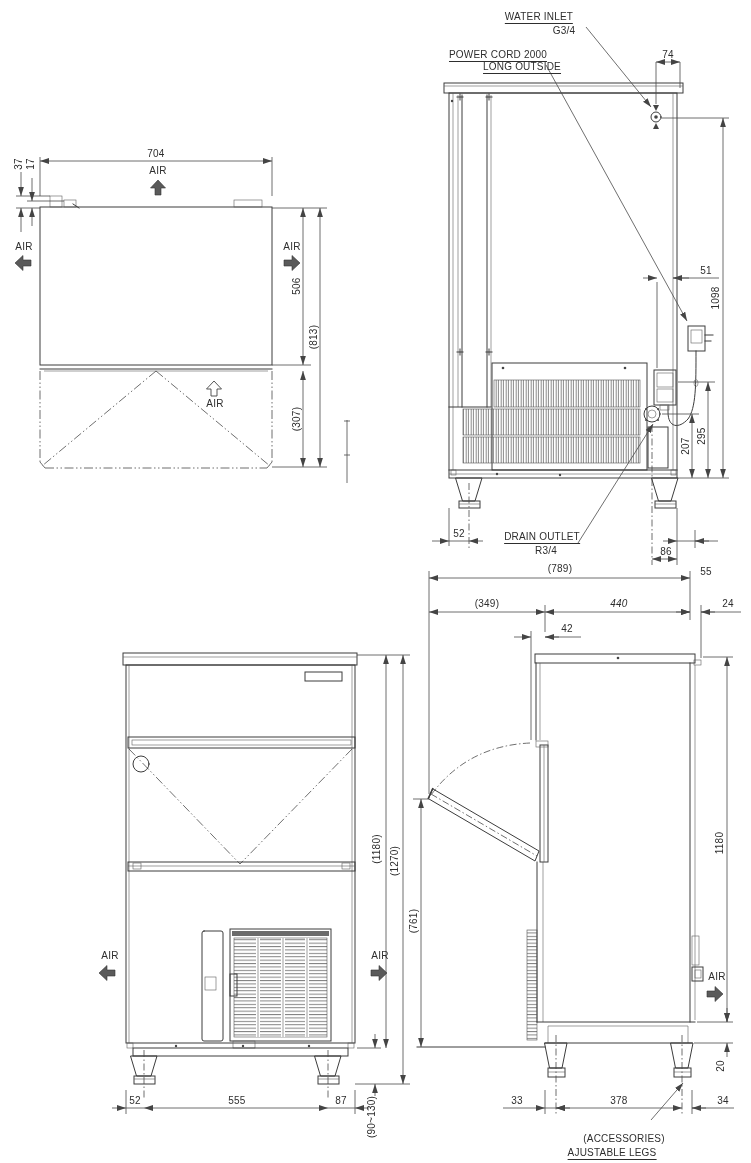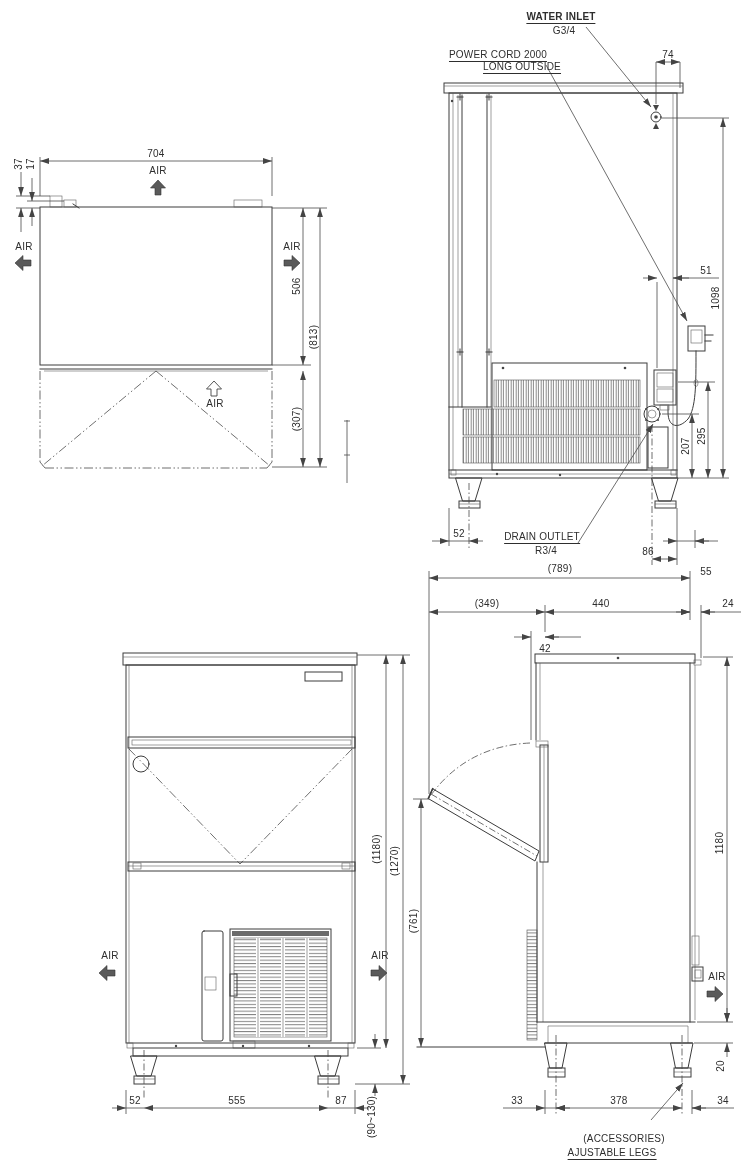--- a/index.html
+++ b/index.html
@@ -355,49 +355,49 @@
 <div class="lbl rot" style="left:19px;top:164px;">37</div>
 <div class="lbl rot" style="left:31px;top:164px;">17</div>
 <div class="lbl" style="left:158px;top:171px;">AIR</div>
 <div class="lbl" style="left:24px;top:247px;">AIR</div>
 <div class="lbl" style="left:292px;top:247px;">AIR</div>
 <div class="lbl" style="left:215px;top:404px;">AIR</div>
 <div class="lbl rot" style="left:297px;top:286px;">506</div>
 <div class="lbl rot" style="left:314px;top:337px;">(813)</div>
 <div class="lbl rot" style="left:297px;top:419px;">(307)</div>
 
-<div class="lbl ul" style="left:561px;top:18px;font-weight:bold;">WATER INLET</div>
+<div class="lbl ul" style="left:539px;top:18px;">WATER INLET</div>
 <div class="lbl" style="left:564px;top:31px;">G3/4</div>
 <div class="lbl ul" style="left:498px;top:56px;">POWER CORD 2000</div>
 <div class="lbl ul" style="left:507px;top:68px;margin-left:15px;">LONG OUTSIDE</div>
 <div class="lbl" style="left:668px;top:55px;">74</div>
 <div class="lbl" style="left:706px;top:271px;">51</div>
 <div class="lbl rot" style="left:716px;top:298px;">1098</div>
 <div class="lbl rot" style="left:702px;top:436px;">295</div>
 <div class="lbl rot" style="left:686px;top:446px;">207</div>
 <div class="lbl" style="left:459px;top:534px;">52</div>
 <div class="lbl ul" style="left:542px;top:538px;">DRAIN OUTLET</div>
 <div class="lbl" style="left:546px;top:551px;">R3/4</div>
-<div class="lbl" style="left:648px;top:552px;">86</div>
+<div class="lbl" style="left:666px;top:552px;">86</div>
 <div class="lbl" style="left:706px;top:553px;margin-top:19px;">55</div>
 
 <div class="lbl rot" style="left:377px;top:849px;">(1180)</div>
 <div class="lbl rot" style="left:395px;top:861px;">(1270)</div>
 <div class="lbl" style="left:110px;top:956px;">AIR</div>
 <div class="lbl" style="left:380px;top:956px;">AIR</div>
 <div class="lbl" style="left:135px;top:1101px;">52</div>
 <div class="lbl" style="left:237px;top:1101px;">555</div>
 <div class="lbl" style="left:341px;top:1101px;">87</div>
 <div class="lbl rot" style="left:372px;top:1117px;">(90~130)</div>
 
 <div class="lbl" style="left:560px;top:569px;">(789)</div>
 <div class="lbl" style="left:487px;top:604px;">(349)</div>
-<div class="lbl" style="left:601px;top:604px;">440</div>
+<div class="lbl" style="left:619px;top:604px;font-style:italic;">440</div>
 <div class="lbl" style="left:728px;top:604px;">24</div>
-<div class="lbl" style="left:545px;top:629px;margin-top:20px;">42</div>
+<div class="lbl" style="left:567px;top:629px;">42</div>
 <div class="lbl rot" style="left:720px;top:843px;">1180</div>
 <div class="lbl rot" style="left:414px;top:921px;">(761)</div>
 <div class="lbl" style="left:717px;top:977px;">AIR</div>
 <div class="lbl rot" style="left:721px;top:1066px;">20</div>
 <div class="lbl" style="left:517px;top:1101px;">33</div>
 <div class="lbl" style="left:619px;top:1101px;">378</div>
 <div class="lbl" style="left:723px;top:1101px;">34</div>
 <div class="lbl ul" style="left:612px;top:1126px;margin-top:28px;">AJUSTABLE LEGS</div>
 <div class="lbl" style="left:612px;top:1139px;margin-left:12px;">(ACCESSORIES)</div>
 

